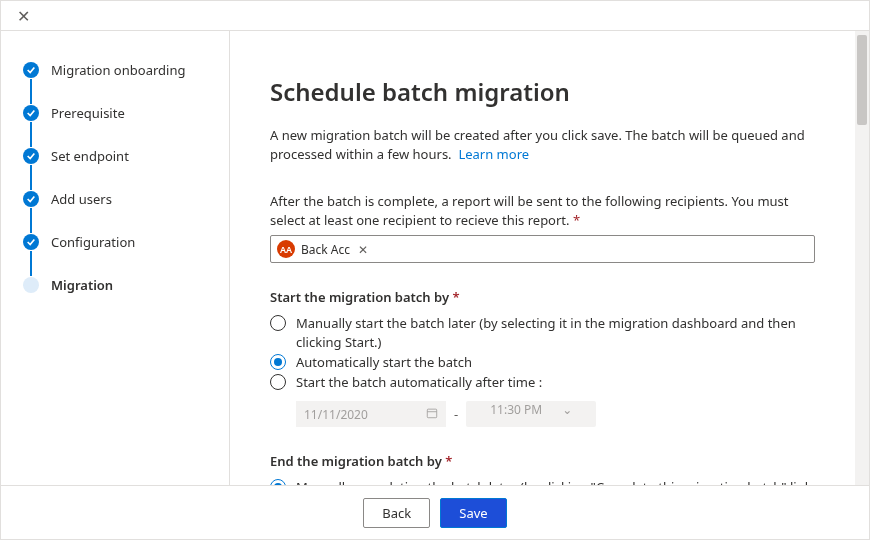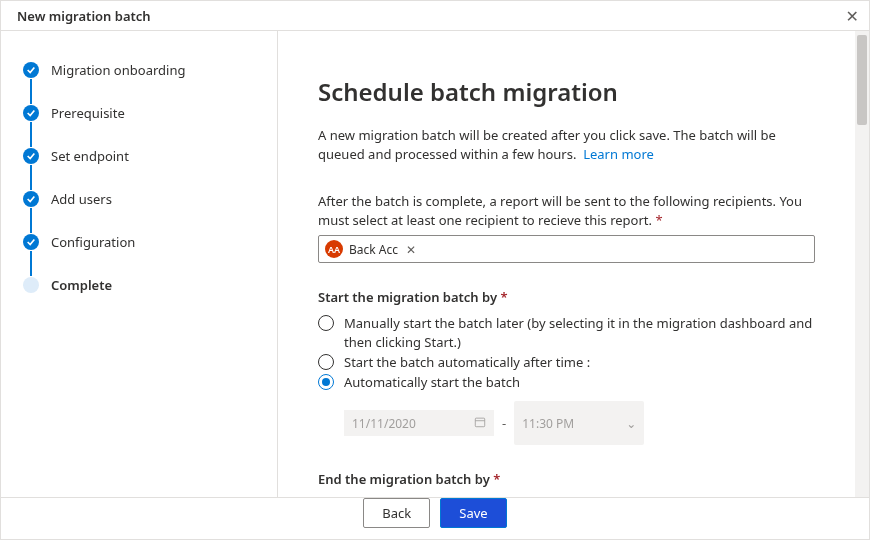--- a/index.html
+++ b/index.html
@@ -2,21 +2,21 @@
 <html><head>
 <meta charset="utf-8">
 <style>
   * { box-sizing: border-box; }
   html, body { margin:0; padding:0; font-family: "Segoe UI", system-ui, sans-serif; font-size:13px; color:#323130; background:#fff; }
   .frame { width:870px; height:540px; border:1px solid #e1dfdd; display:flex; flex-direction:column; position:relative; }
   .header { height:30px; border-bottom:1px solid #e1dfdd; display:flex; align-items:center; justify-content:space-between; padding:0 10px 0 16px; }
   .header-title { font-weight:600; font-size:13px; }
   .close-x { font-size:16px; color:#605e5c; cursor:pointer; line-height:1; }
   .body { flex:1; display:flex; min-height:0; }
-  .sidebar { width:277px; border-right:1px solid #e1dfdd; padding:30px 20px 20px 22px; }
+  .sidebar { width:229px; border-right:1px solid #e1dfdd; padding:30px 20px 20px 22px; }
   .steps { display:flex; flex-direction:column; }
   .step { display:flex; align-items:center; gap:12px; font-size:13px; color:#323130; position:relative; height:18px; }
   .connector { width:2px; height:25px; background:#0078d4; margin-left:7px; }
   .dot { width:16px; height:16px; border-radius:50%; background:#0078d4; display:flex; align-items:center; justify-content:center; flex-shrink:0; }
   .dot svg { width:10px; height:10px; }
   .dot.hollow { background:#deecf9; }
   .step.current { font-weight:600; }
   .content-wrap { flex:1; display:flex; min-width:0; }
   .content { flex:1; overflow:auto; padding:30px 40px 20px 40px; }
   .scrollbar-fake { width:14px; background:#f3f2f1; display:flex; align-items:flex-start; justify-content:center; }
@@ -31,36 +31,35 @@
   .avatar { width:18px; height:18px; border-radius:50%; background:#d83b01; color:#fff; font-size:9px; display:flex; align-items:center; justify-content:center; font-weight:600; }
   .chip-x { color:#605e5c; font-size:12px; cursor:pointer; margin-left:2px; }
   .field-label { font-weight:600; font-size:13px; margin-top:25px; }
   .radio-group { margin-top:8px; display:flex; flex-direction:column; gap:2px; }
   .radio-row { display:flex; align-items:flex-start; gap:10px; font-size:13px; line-height:1.4; }
   .radio { width:16px; height:16px; border:1px solid #323130; border-radius:50%; flex-shrink:0; display:flex; align-items:center; justify-content:center; margin-top:1px; cursor:pointer; }
   .radio.selected { border-color:#0078d4; }
   .radio.selected::after { content:""; width:8px; height:8px; border-radius:50%; background:#0078d4; }
   .dt-row { display:flex; align-items:center; gap:8px; margin-top:8px; margin-left:26px; }
   .dt-input { width:150px; height:26px; background:#f3f2f1; border:none; border-radius:0; padding:0 8px; display:flex; align-items:center; justify-content:space-between; color:#a19f9d; font-size:12px; }
-  .dt-select { width:130px; height:44px; background:#f3f2f1; border:none; border-radius:2px; padding:0 8px; display:flex; align-items:center; justify-content:space-between; color:#a19f9d; font-size:12px; }
+  .dt-select { width:130px; height:26px; background:#f3f2f1; border:none; border-radius:2px; padding:0 24px; display:flex; justify-content:space-between; color:#a19f9d; font-size:12px; }
   .chev { color:#a19f9d; }
   .dash { color:#605e5c; }
-  .footer { height:42px; border-top:1px solid #e1dfdd; display:flex; justify-content:center; gap:10px; }
+  .footer { height:54px; border-top:1px solid #e1dfdd; display:flex; align-items:center; justify-content:center; gap:10px; }
   .btn { min-width:52px; height:30px; padding:0 18px; font-size:13px; border-radius:2px; cursor:pointer; display:flex; align-items:center; justify-content:center; }
   .btn-default { background:#fff; border:1px solid #8a8886; color:#323130; }
   .btn-primary { background:#1d4ed8; border:1px solid #0078d4; color:#fff; }
   .cal-icon { width:12px; height:12px; }
 </style>
 </head>
 <body>
 
 <div class="frame">
 
   <div class="header">
-    <div class="header-title">New migration batch</div>
     <div class="close-x">✕</div>
   </div>
 
   <div class="body">
 
     <div class="sidebar">
       <div class="steps">
         <div class="step">
           <span class="dot">
               <svg viewBox="0 0 12 12">
@@ -101,21 +100,21 @@
           <span class="dot">
               <svg viewBox="0 0 12 12">
                 <path d="M2 6 L5 9 L10 3" stroke="#fff" stroke-width="2" fill="none"></path>
               </svg>
             </span>
           <span>Configuration</span>
         </div>
         <div class="connector"></div>
         <div class="step current">
           <span class="dot hollow"></span>
-          <span>Complete</span>
+          <span>Migration</span>
         </div>
       </div>
     </div>
 
     <div class="content-wrap">
       <div class="content">
 
         <h1 class="title">Schedule batch migration</h1>
 
         <div class="desc">
@@ -138,26 +137,26 @@
         <div class="field-label">
           <span>Start the migration batch by</span>
           <span class="req"> *</span>
         </div>
         <div class="radio-group">
           <div class="radio-row">
             <span class="radio"></span>
             <span>Manually start the batch later (by selecting it in the migration dashboard and then clicking Start.)</span>
           </div>
           <div class="radio-row">
+            <span class="radio selected"></span>
+            <span>Automatically start the batch</span>
+          </div>
+          <div class="radio-row">
             <span class="radio"></span>
             <span>Start the batch automatically after time :</span>
-          </div>
-          <div class="radio-row">
-            <span class="radio selected"></span>
-            <span>Automatically start the batch</span>
           </div>
           <div class="dt-row">
             <div class="dt-input">
               <span>11/11/2020</span>
               <span><svg class="cal-icon" viewBox="0 0 14 14">
                     <rect x="1.5" y="2.5" width="11" height="10" rx="1" fill="none" stroke="#a19f9d"></rect>
                     <line x1="1.5" y1="5.5" x2="12.5" y2="5.5" stroke="#a19f9d"></line>
                   </svg></span>
             </div>
             <span class="dash">-</span>

